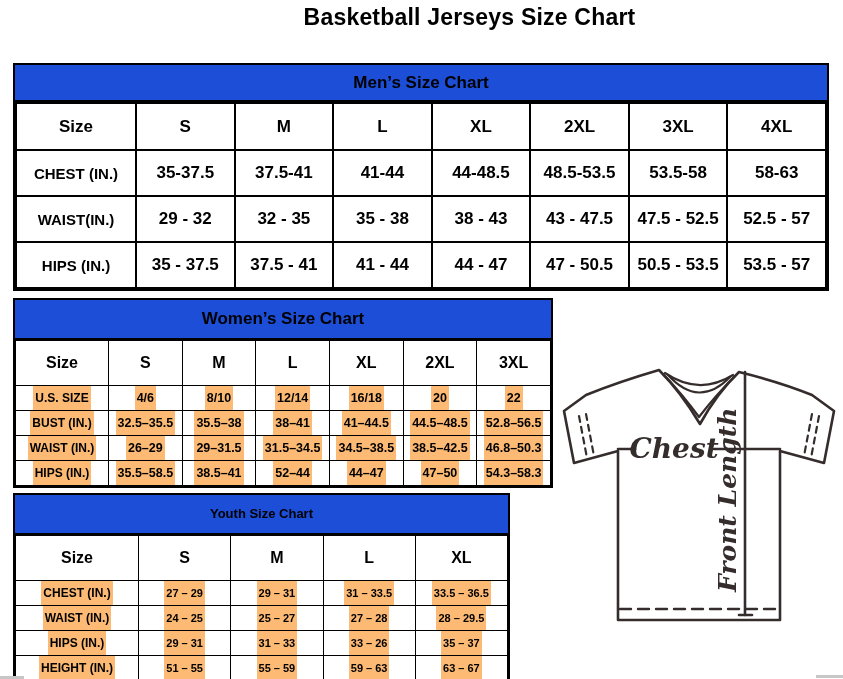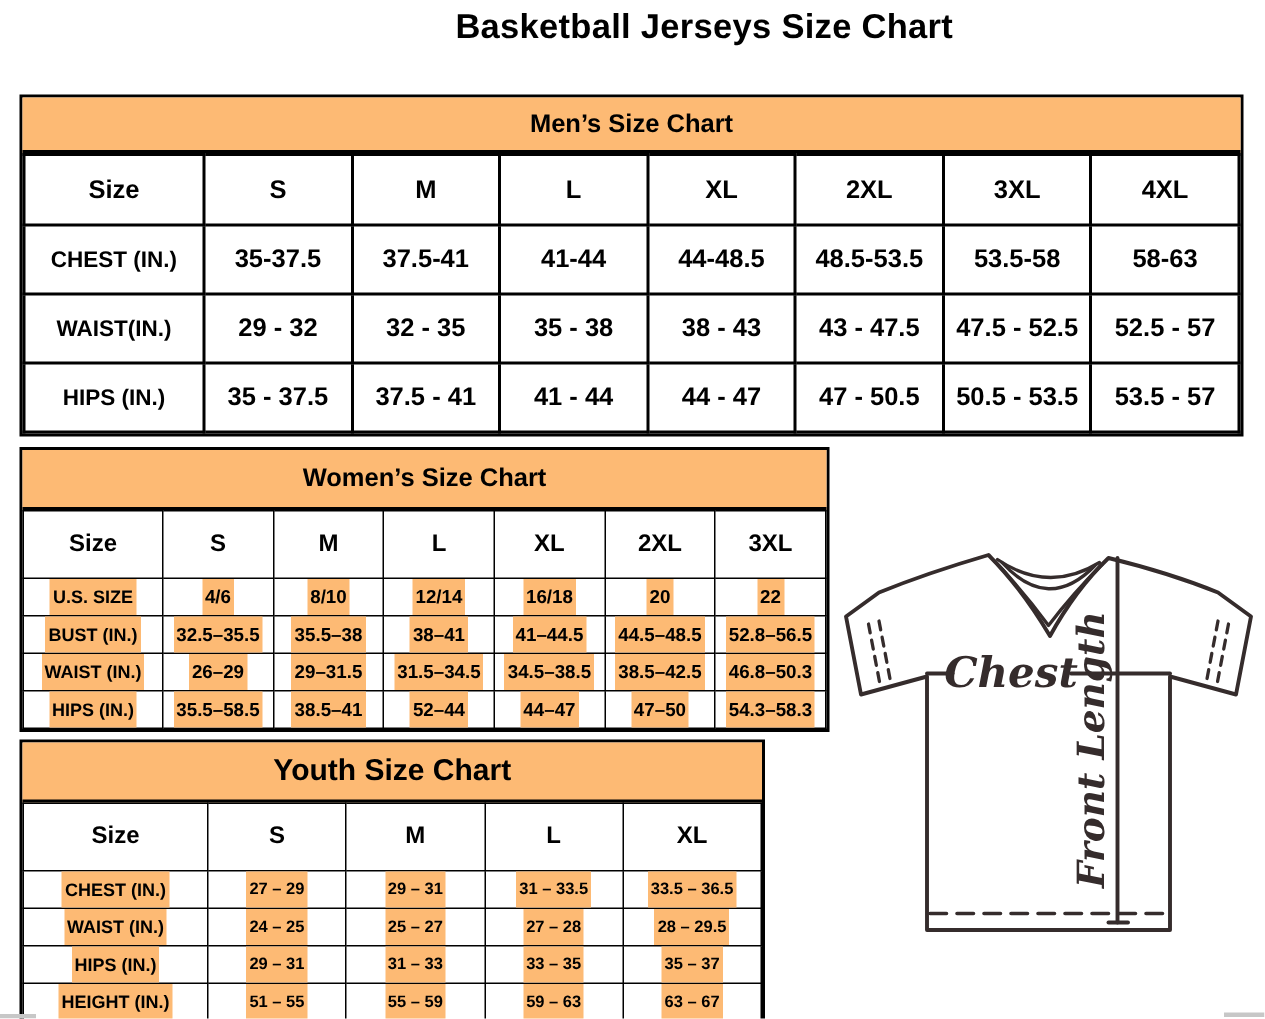--- a/index.html
+++ b/index.html
@@ -6,21 +6,21 @@
   body{
     width:843px;height:679px;position:relative;background:#ffffff;
     font-family:"Liberation Sans",sans-serif;color:#000;overflow:hidden;
   }
   .page-title{
     position:absolute;top:4px;left:0;width:843px;text-align:center;
     font-size:23px;font-weight:bold;letter-spacing:.2px;padding-left:48px;
   }
   .section{position:absolute;border:2px solid #000;background:#fff;box-sizing:border-box;}
   .caption{
-    background:#fdba74;border-bottom:2px solid #000;text-align:center;
+    background:#1d4ed8;border-bottom:2px solid #000;text-align:center;
     font-weight:bold;
   }
   table{border-collapse:collapse;width:100%;table-layout:fixed;}
   th,td{text-align:center;font-weight:bold;overflow:hidden;white-space:nowrap;}
 
   
   #men-section{left:13px;top:63px;width:816px;}
   #men-section .caption{font-size:17px;line-height:35px;height:35px;}
   #men-table th,#men-table td{border:2px solid #000;}
   #men-table thead th{height:43px;font-size:17px;}
@@ -32,21 +32,21 @@
   #women-section{left:13px;top:298px;width:540px;}
   #women-section .caption{font-size:17px;line-height:38px;height:38px;}
   #women-table th,#women-table td{border:1px solid #000;}
   #women-table thead th{height:42px;font-size:16px;}
   #women-table tbody th,#women-table tbody td{height:22px;font-size:12.5px;}
   #women-table tbody th{font-size:12px;}
   #women-table .c0{width:90px;}
 
   
   #youth-section{left:13px;top:493px;width:497px;}
-  #youth-section .caption{font-size:20px;line-height:38px;height:38px;}
+  #youth-section .caption{font-size:13px;line-height:38px;height:38px;}
   #youth-table th,#youth-table td{border:1px solid #000;}
   #youth-table thead th{height:42px;font-size:16px;}
   #youth-table tbody th,#youth-table tbody td{height:22px;font-size:11px;}
   #youth-table tbody th{font-size:12px;}
   #youth-table .c0{width:120px;}
 
   .hl{background:#fdba74;padding:17px 2px;}
 
   #jersey{position:absolute;left:556px;top:362px;}
 
@@ -188,21 +188,21 @@
           <th class="c0"><span class="hl">WAIST (IN.)</span></th>
           <td><span class="hl">24 – 25</span></td>
           <td><span class="hl">25 – 27</span></td>
           <td><span class="hl">27 – 28</span></td>
           <td><span class="hl">28 – 29.5</span></td>
         </tr>
         <tr>
           <th class="c0"><span class="hl">HIPS (IN.)</span></th>
           <td><span class="hl">29 – 31</span></td>
           <td><span class="hl">31 – 33</span></td>
-          <td><span class="hl">33 – 35</span></td>
+          <td><span class="hl">33 – 26</span></td>
           <td><span class="hl">35 – 37</span></td>
         </tr>
         <tr>
           <th class="c0"><span class="hl">HEIGHT (IN.)</span></th>
           <td><span class="hl">51 – 55</span></td>
           <td><span class="hl">55 – 59</span></td>
           <td><span class="hl">59 – 63</span></td>
           <td><span class="hl">63 – 67</span></td>
         </tr>
       </tbody>

